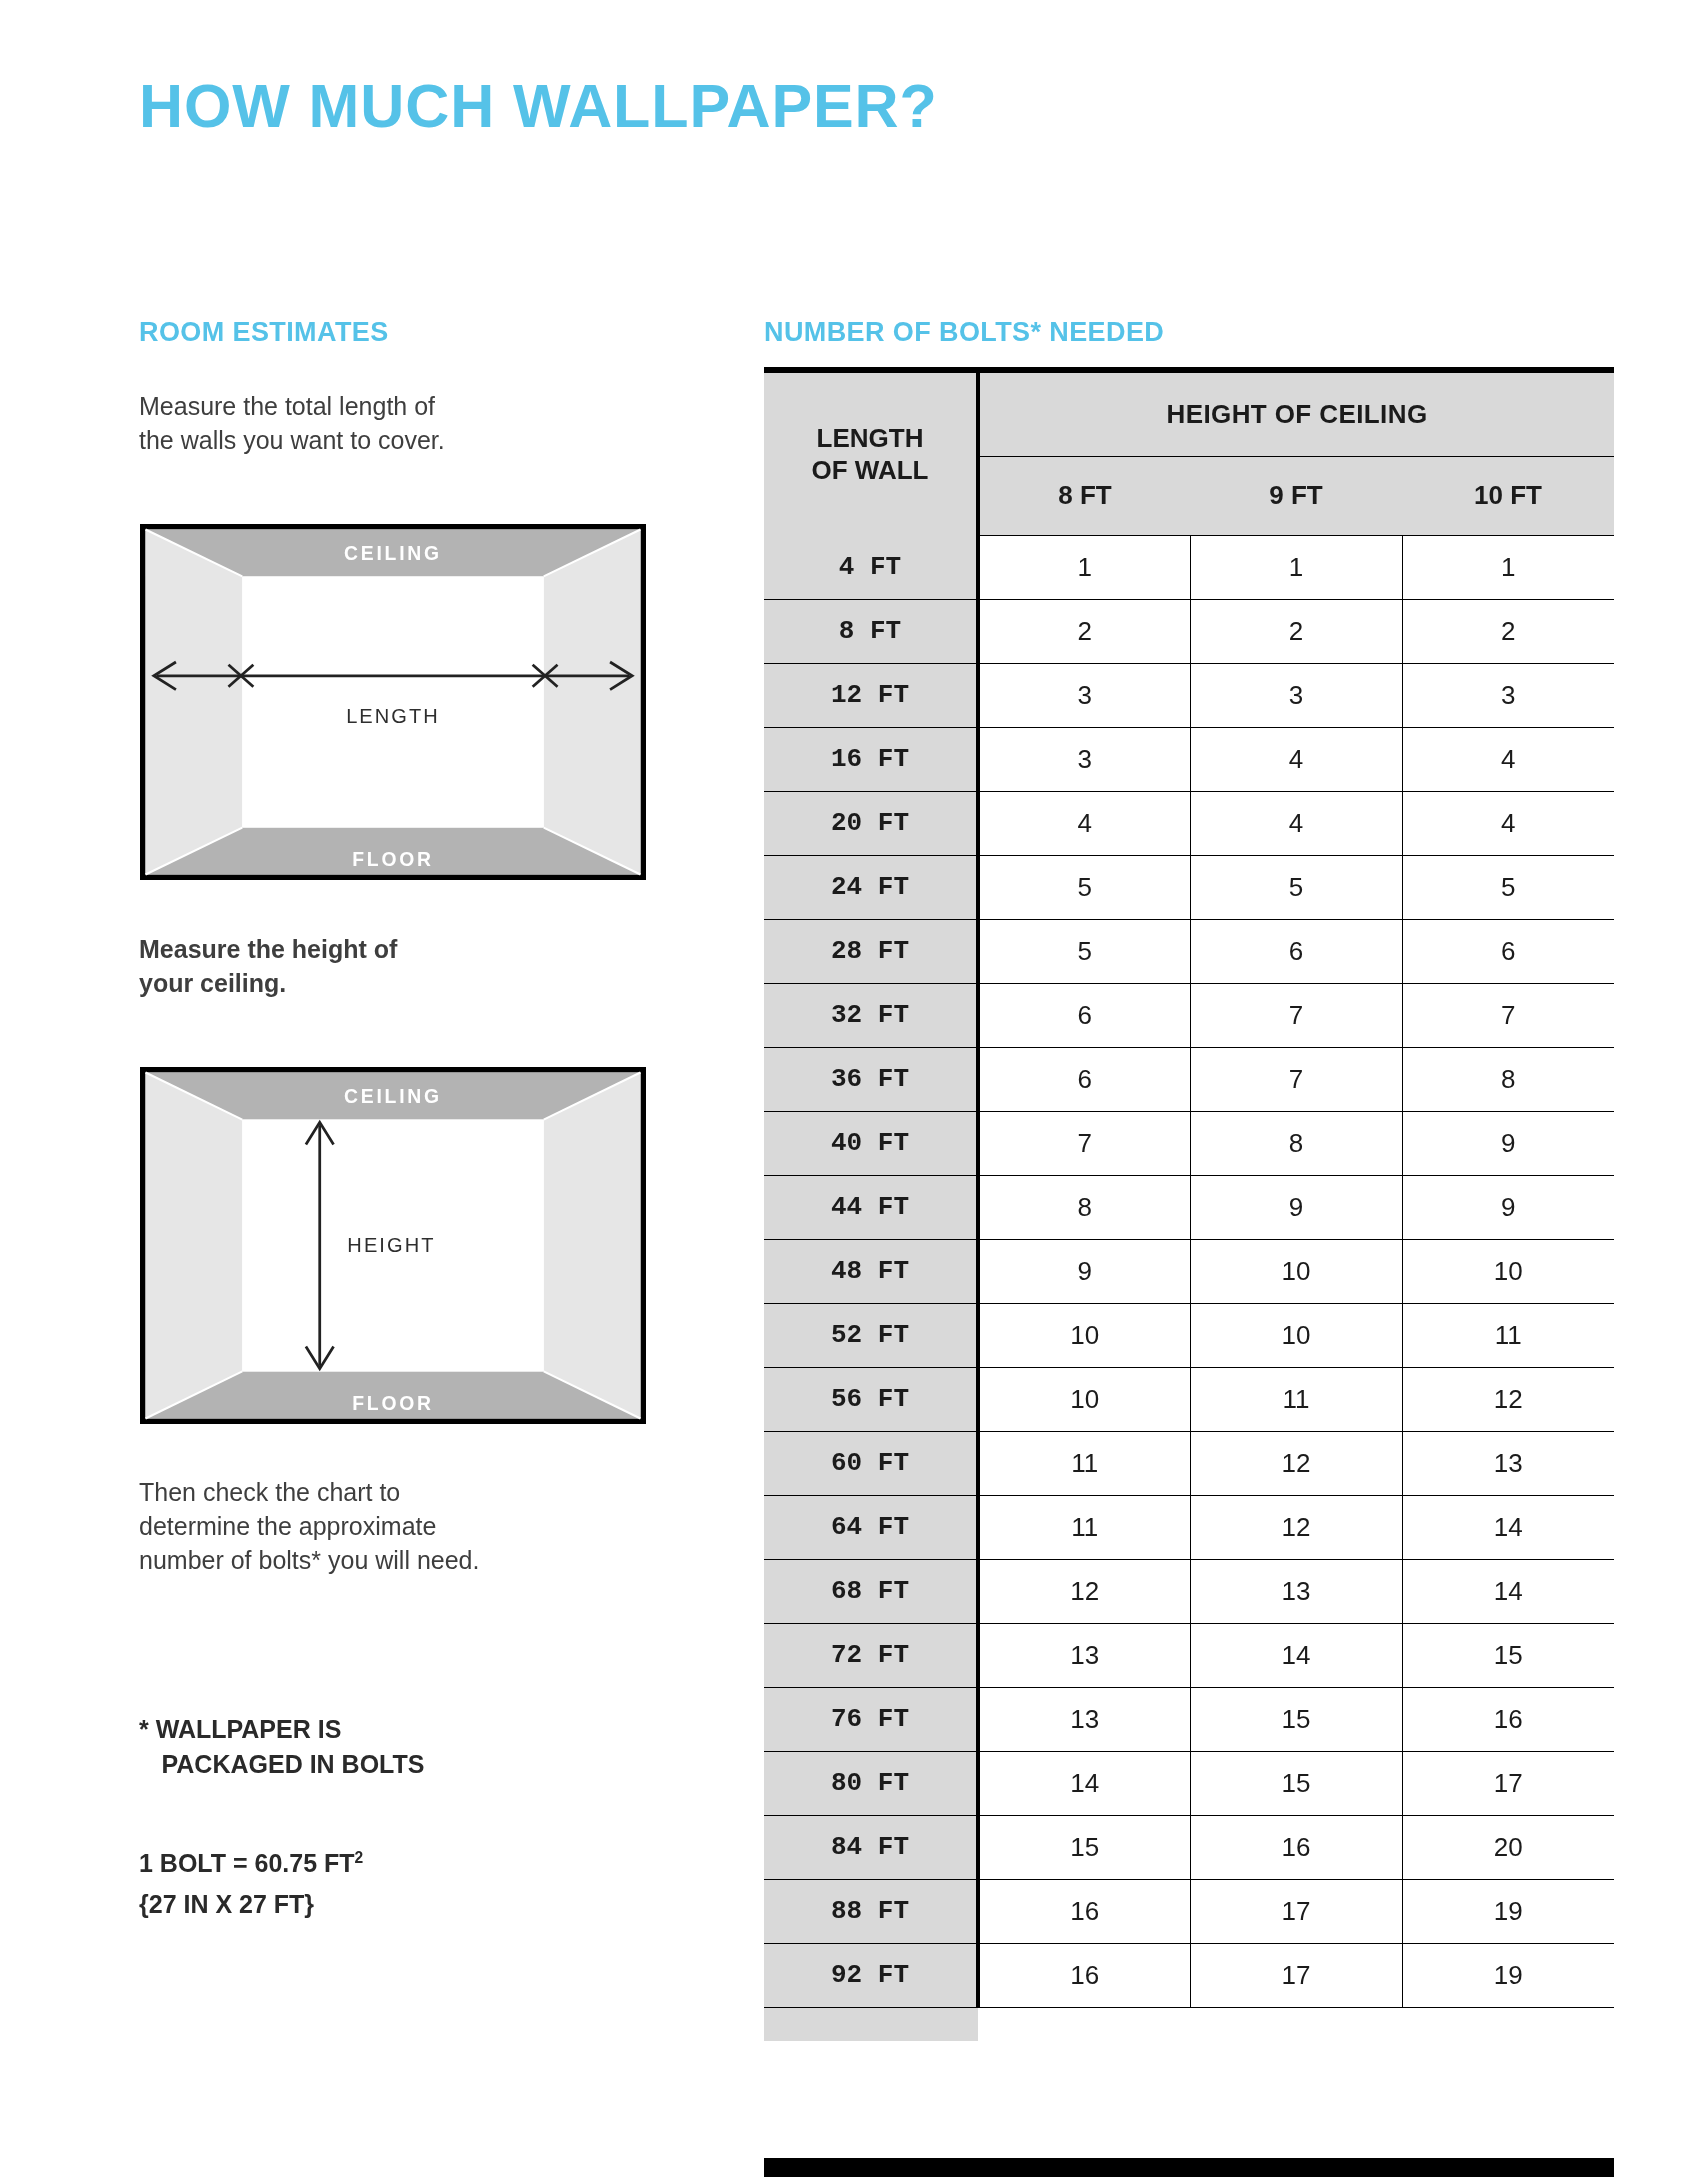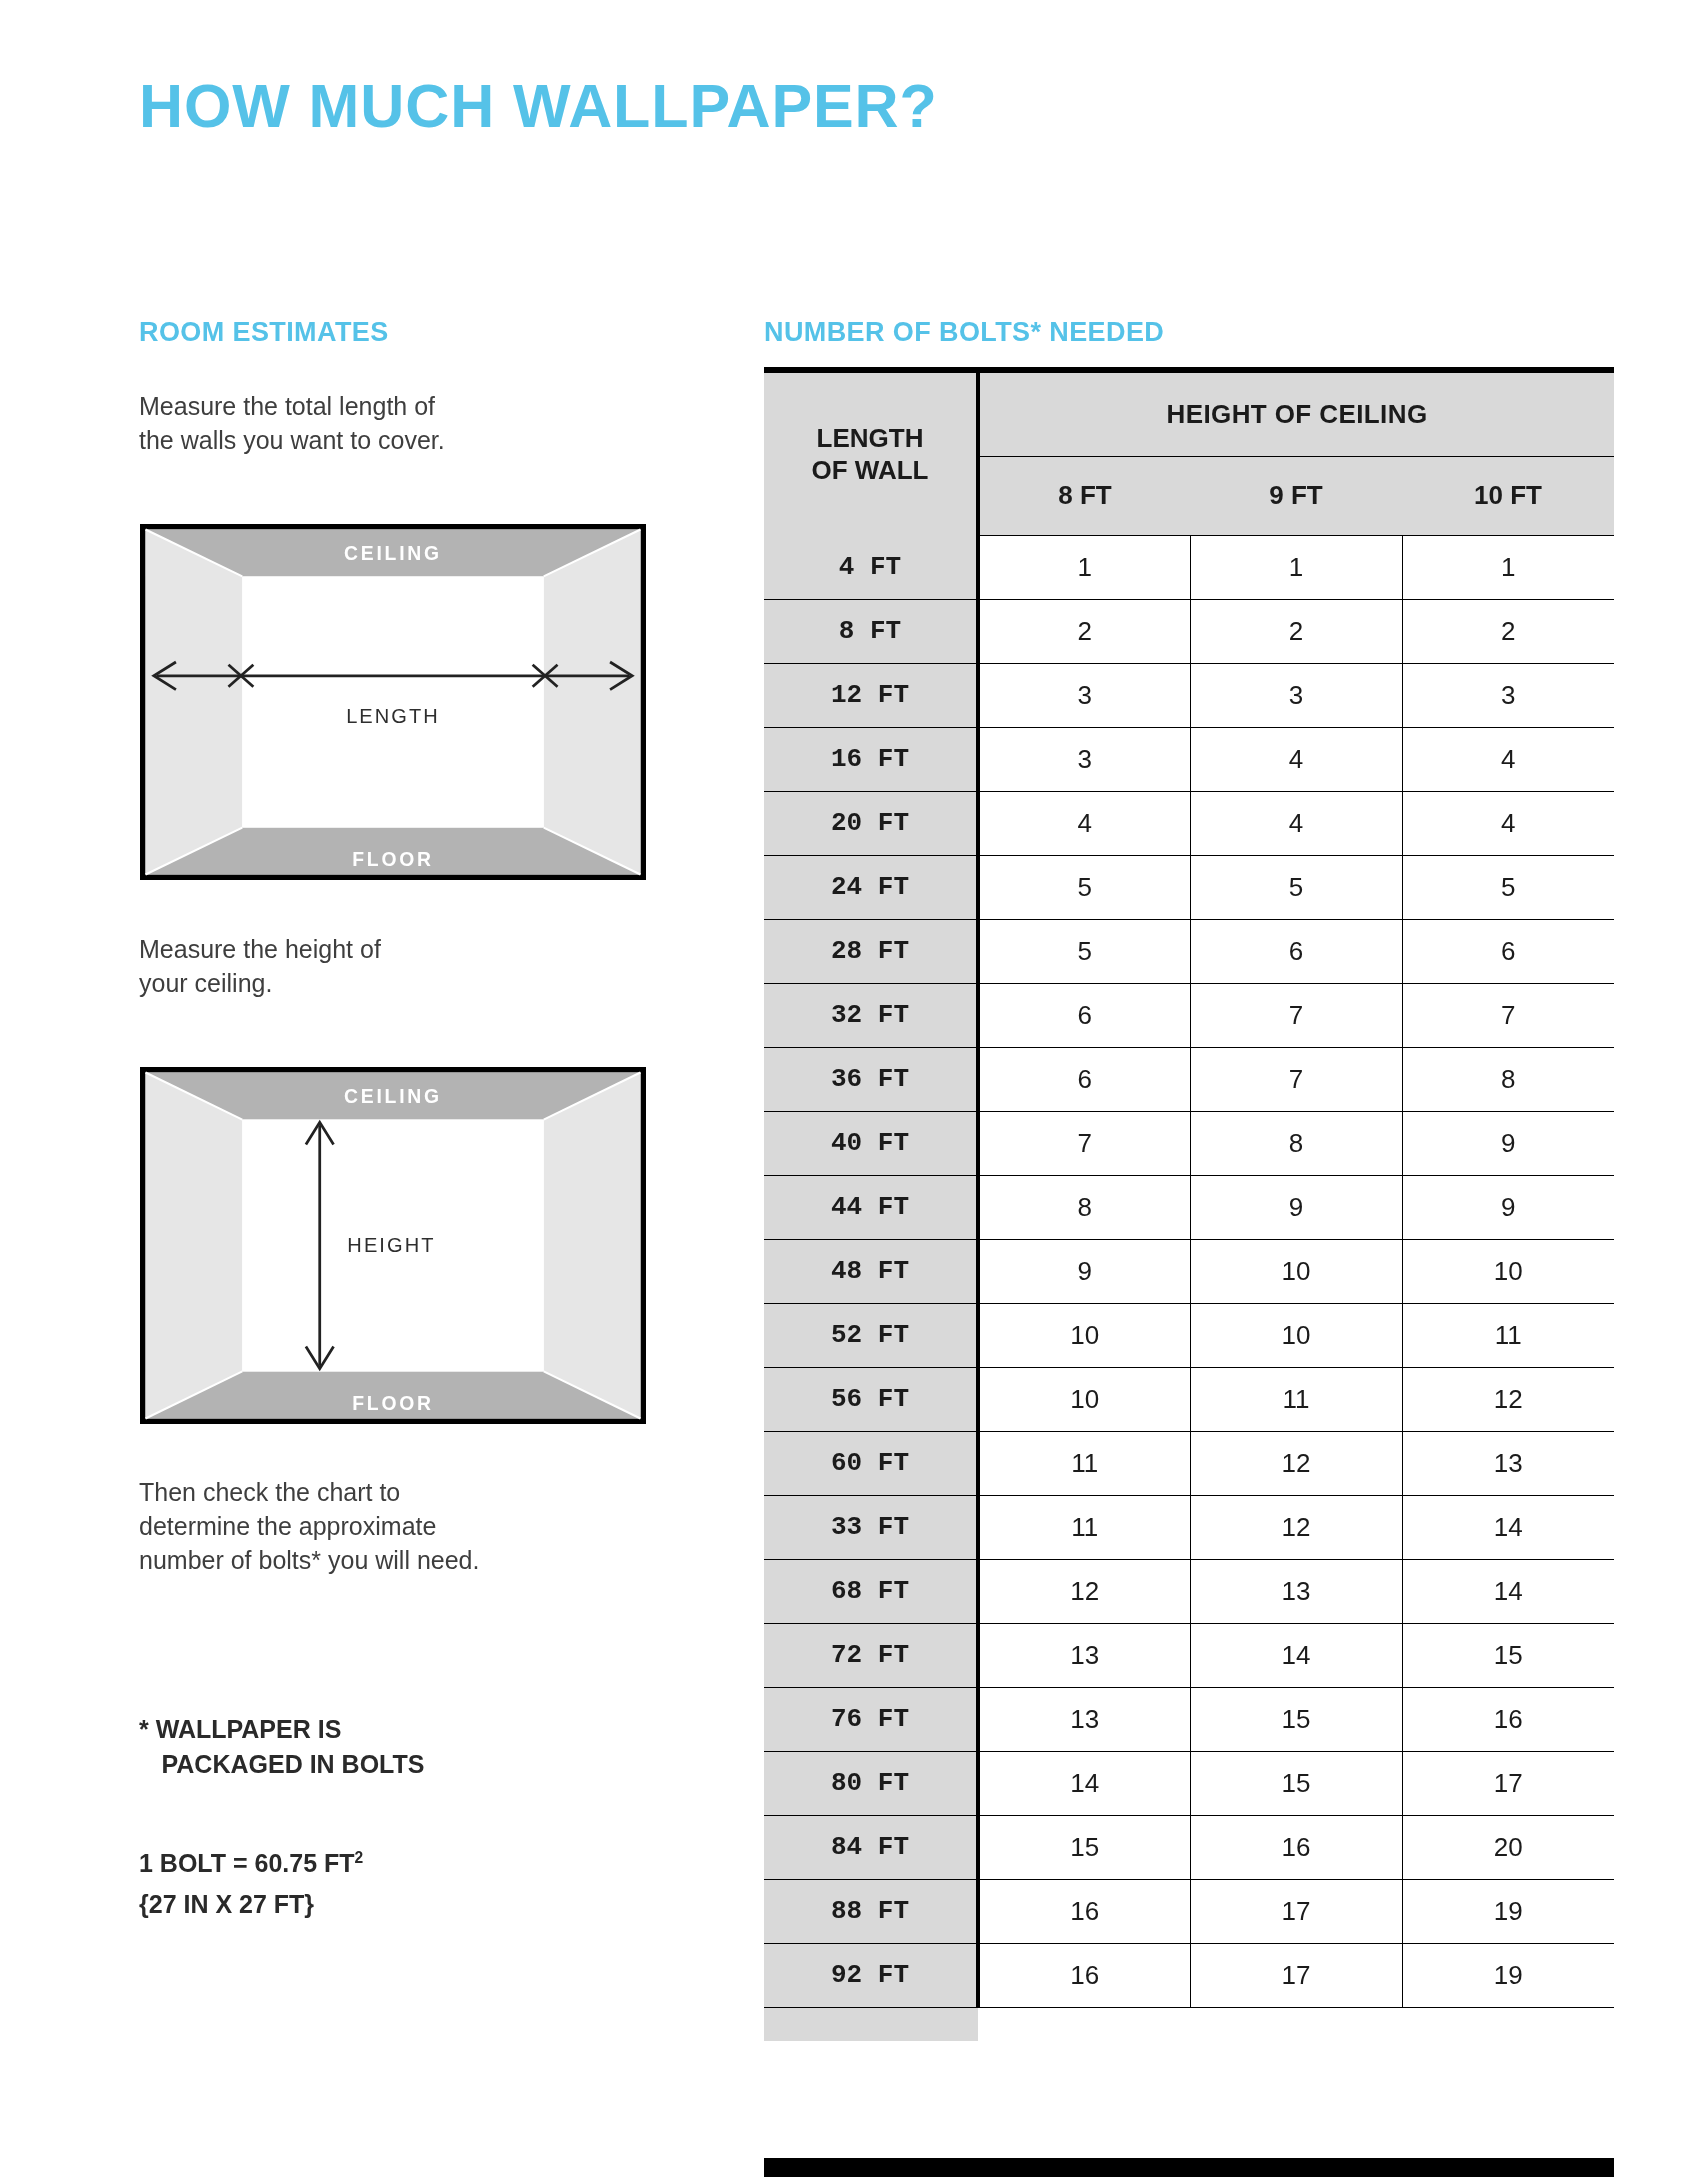--- a/index.html
+++ b/index.html
@@ -37,21 +37,21 @@
   .left-heading { left: 97px; top: 316px; }
   .table-heading { left: 722px; top: 316px; width: 850px; text-align: left; }
 
   .body-text {
     position: absolute;
     font-size: 25px;
     line-height: 34px;
     color: #3e3e3e;
   }
   .step1 { left: 97px; top: 389px; }
-  .step2 { left: 97px; top: 932px; }
+  .step2 { left: 97px; top: 932px; font-weight: bold; }
   .step3 { left: 97px; top: 1475px; }
 
   .diagram {
     position: absolute;
     display: block;
   }
   .diagram-length { left: 98px; top: 524px; width: 506px; height: 356px; }
   .diagram-height { left: 98px; top: 1067px; width: 506px; height: 357px; }
 
   svg text { font-family: "Liberation Sans", sans-serif; }
@@ -332,21 +332,21 @@
             <td>11</td>
             <td>12</td>
           </tr>
           <tr>
             <th class="col1 row-len">60 FT</th>
             <td>11</td>
             <td>12</td>
             <td>13</td>
           </tr>
           <tr>
-            <th class="col1 row-len">33 FT</th>
+            <th class="col1 row-len">64 FT</th>
             <td>11</td>
             <td>12</td>
             <td>14</td>
           </tr>
           <tr>
             <th class="col1 row-len">68 FT</th>
             <td>12</td>
             <td>13</td>
             <td>14</td>
           </tr>

